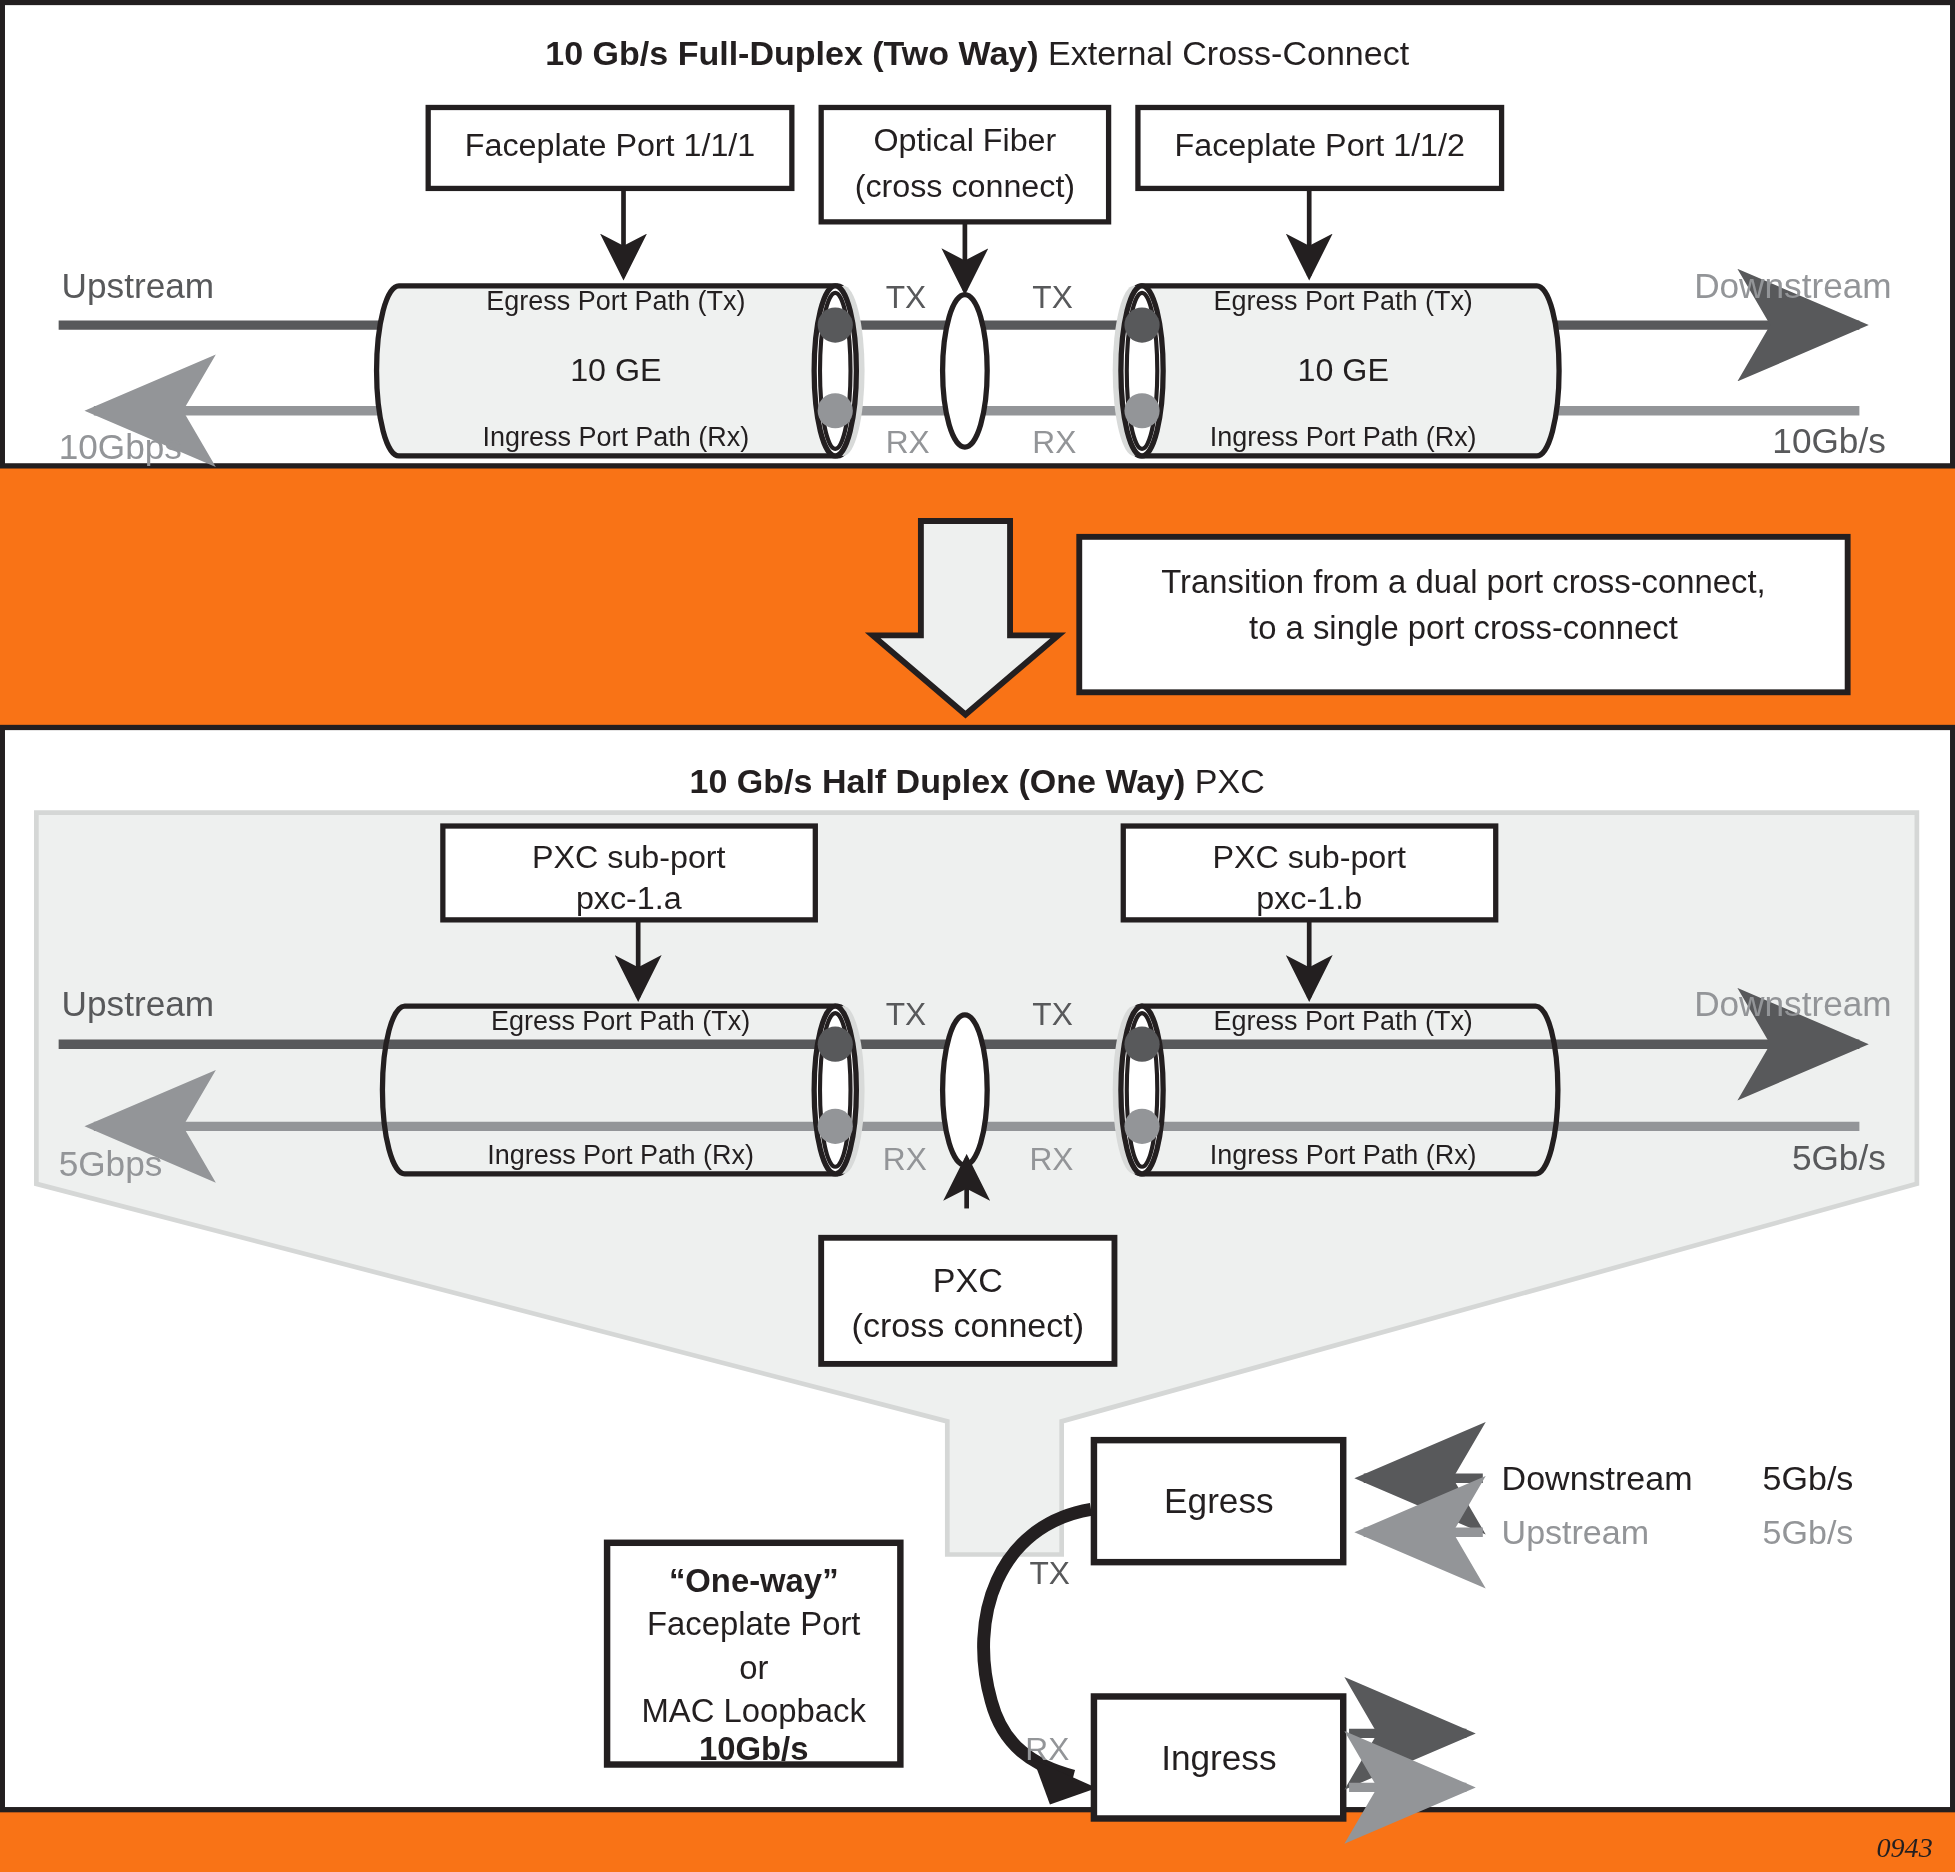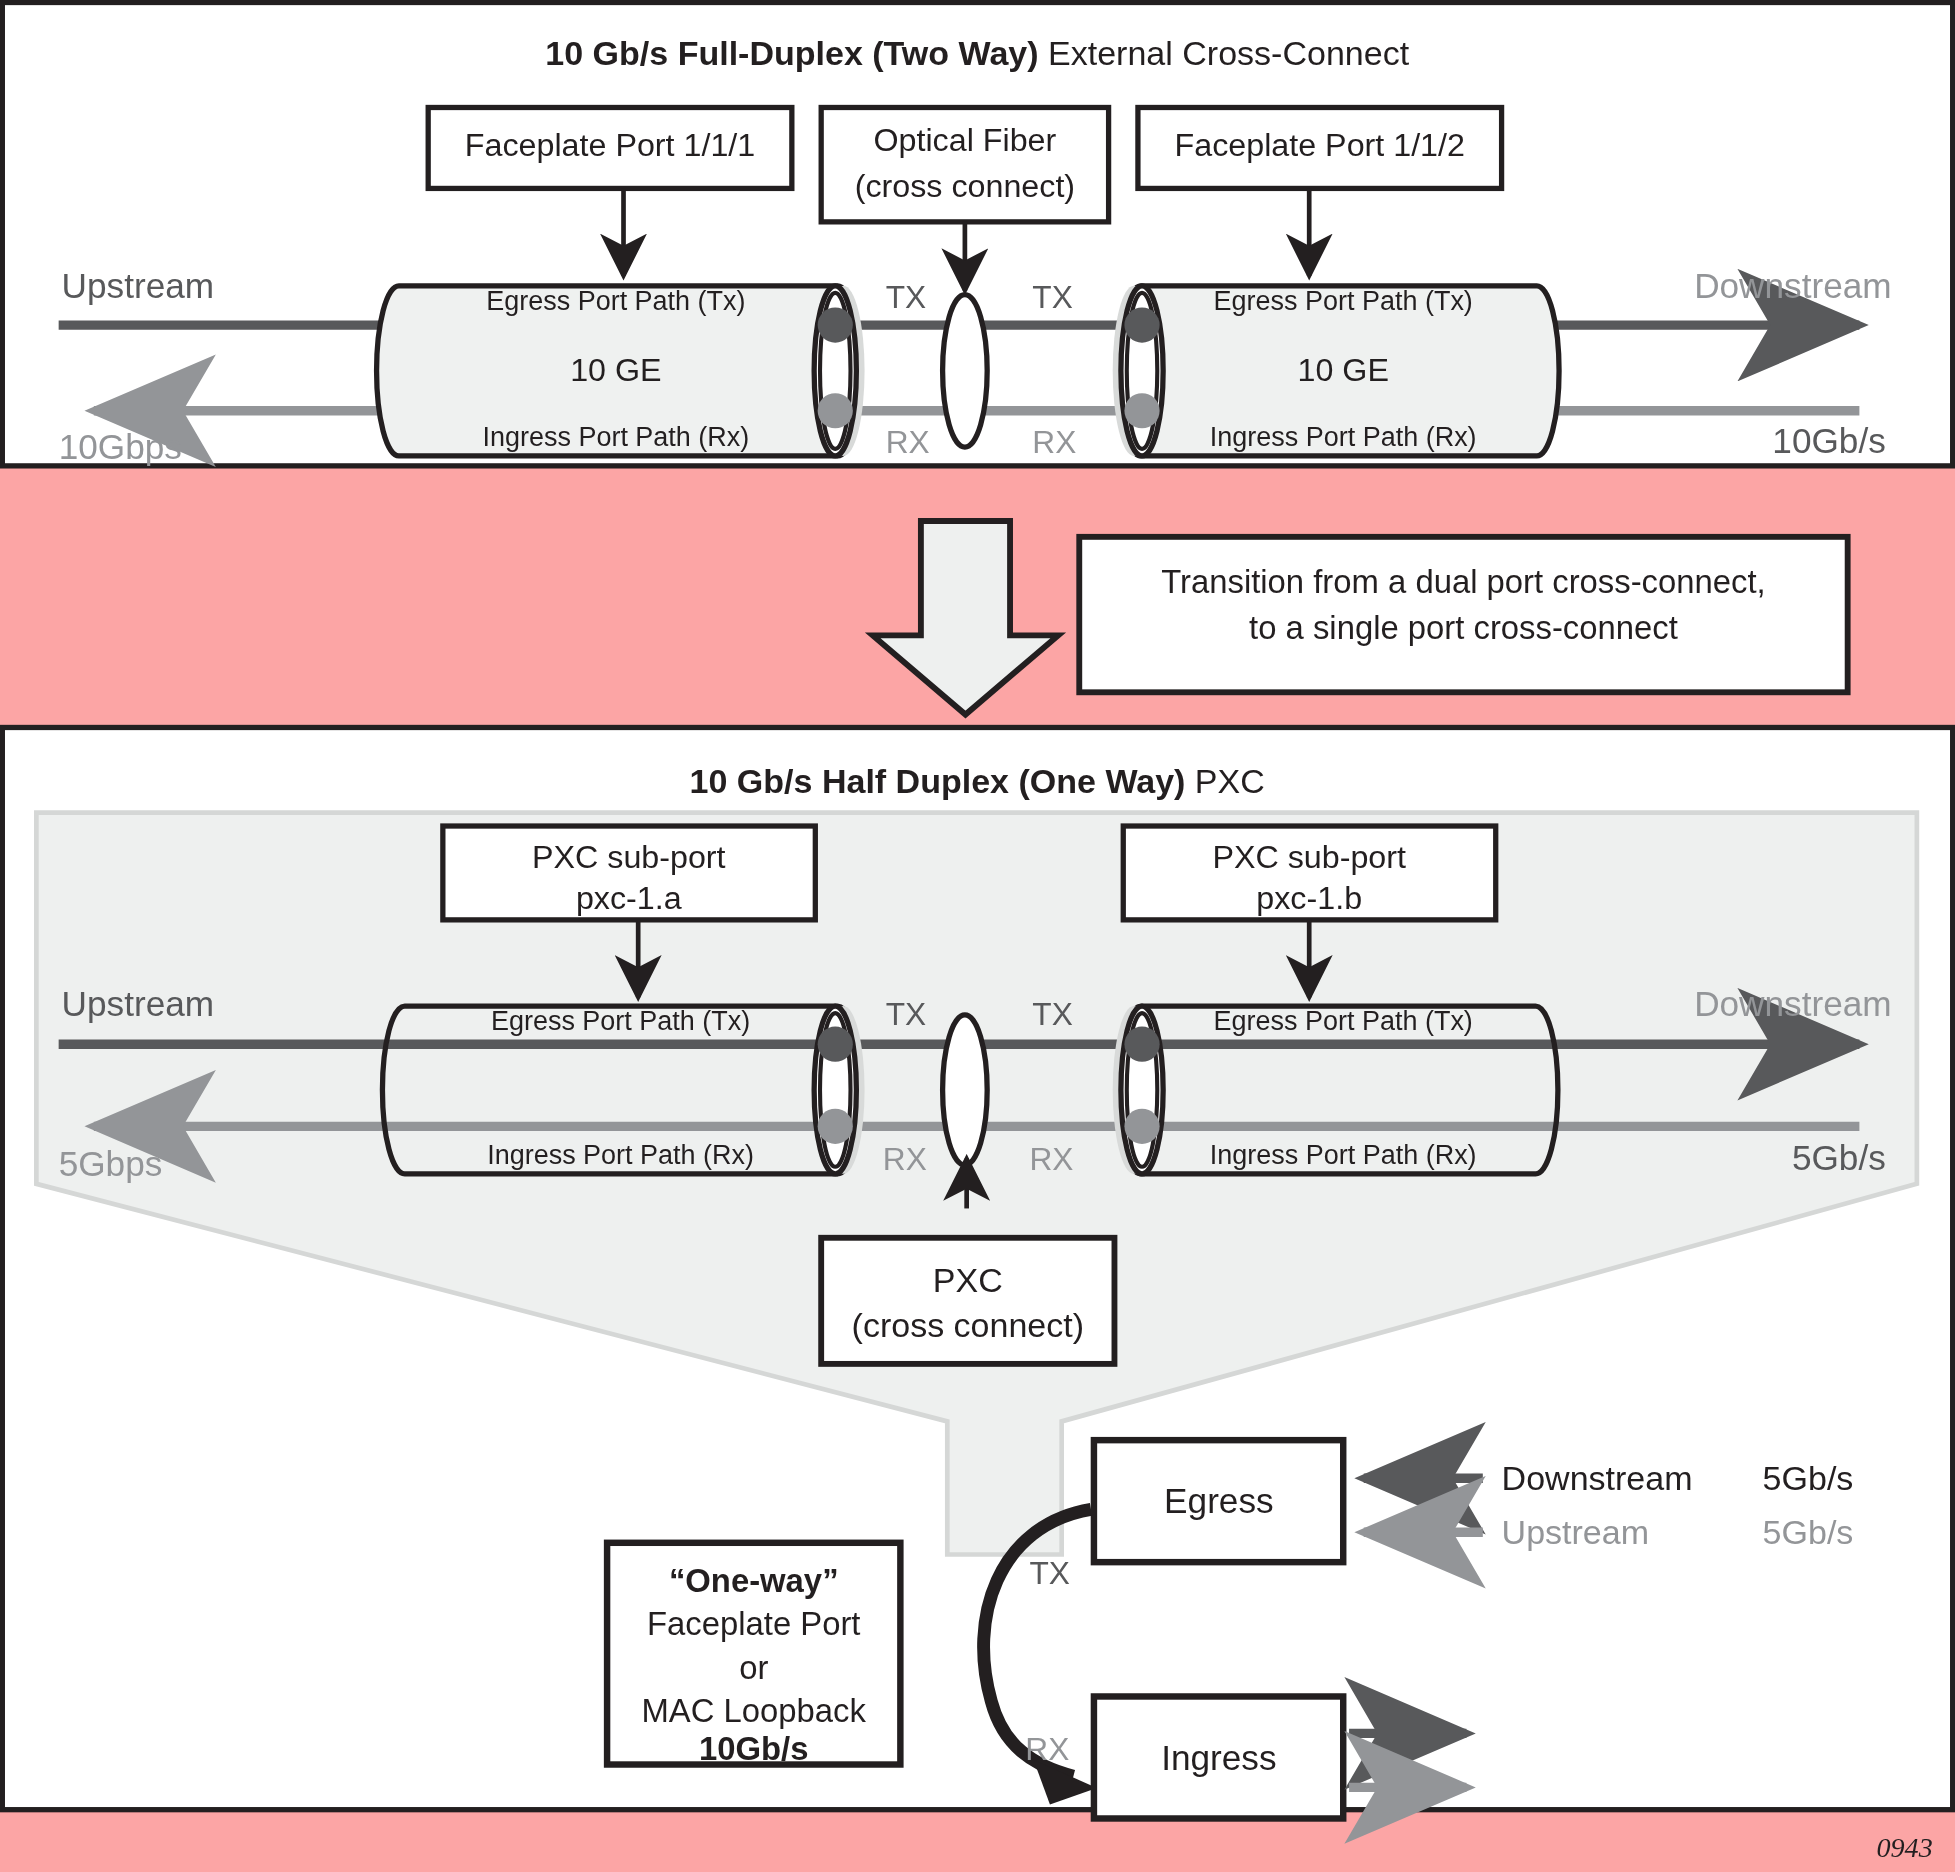--- a/index.html
+++ b/index.html
@@ -1,17 +1,17 @@
 <!DOCTYPE html>
 <html style="font-size:9.4px"><head>
 <meta charset="utf-8">
 <style>
   html,body{margin:0;padding:0;background:#ffffff;}
   body{width:1955px;height:1872px;font-family:"Liberation Sans",sans-serif;}
-  #stage{position:relative;width:1955px;height:1872px;overflow:hidden;background:#fca5a5;}
+  #stage{position:relative;width:1955px;height:1872px;overflow:hidden;background:#f97316;}
   svg#canvas{position:absolute;left:0;top:0;width:1955px;height:1872px;}
   text{font-family:"Liberation Sans",sans-serif;}
   .t-black{fill:#231f20;}
   .t-dgray{fill:#58595b;}
   .t-lgray{fill:#939598;}
   .bold{font-weight:bold;}
   .ital{font-family:"Liberation Serif",serif;font-style:italic;}
 </style>
 </head>
 <body>

